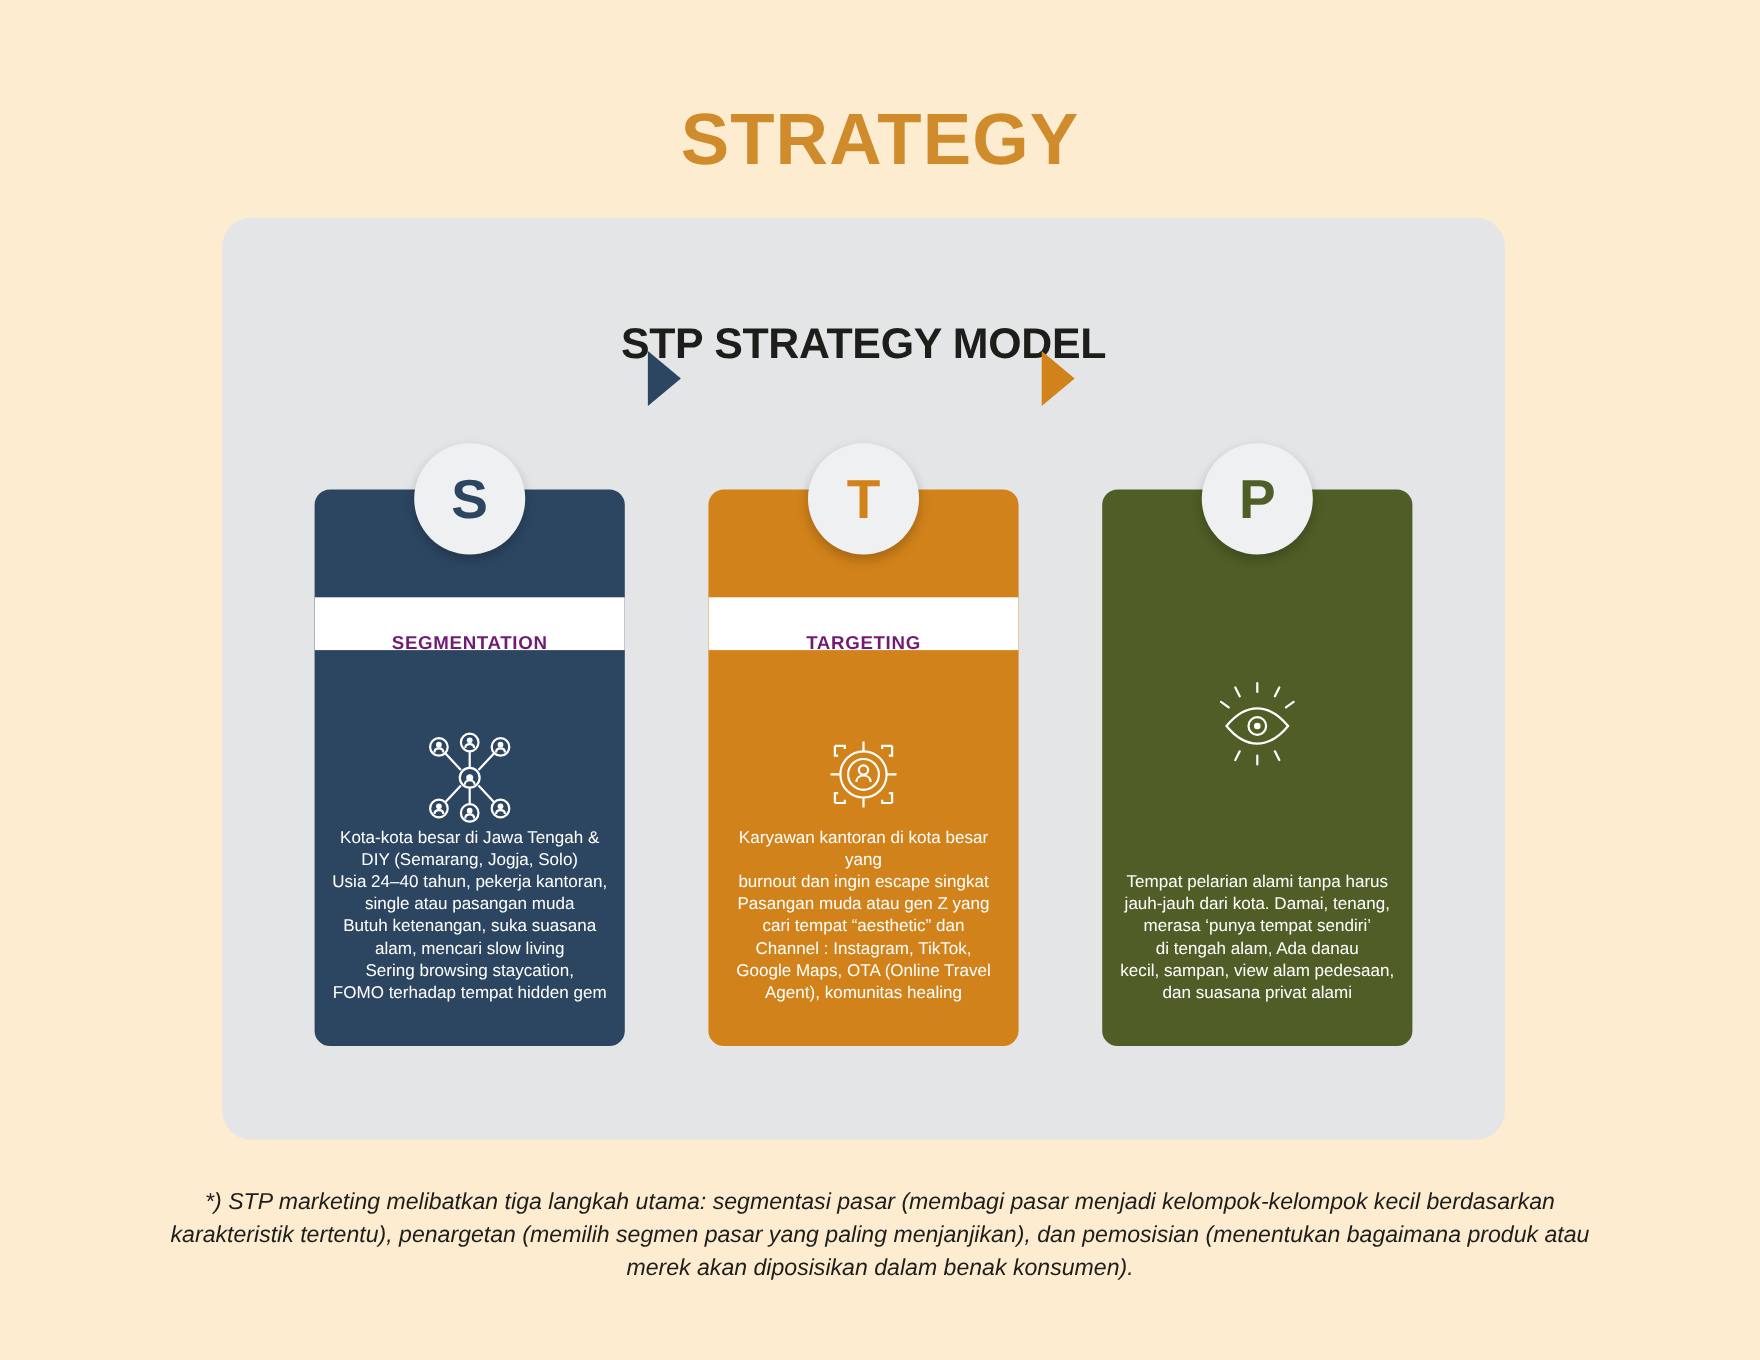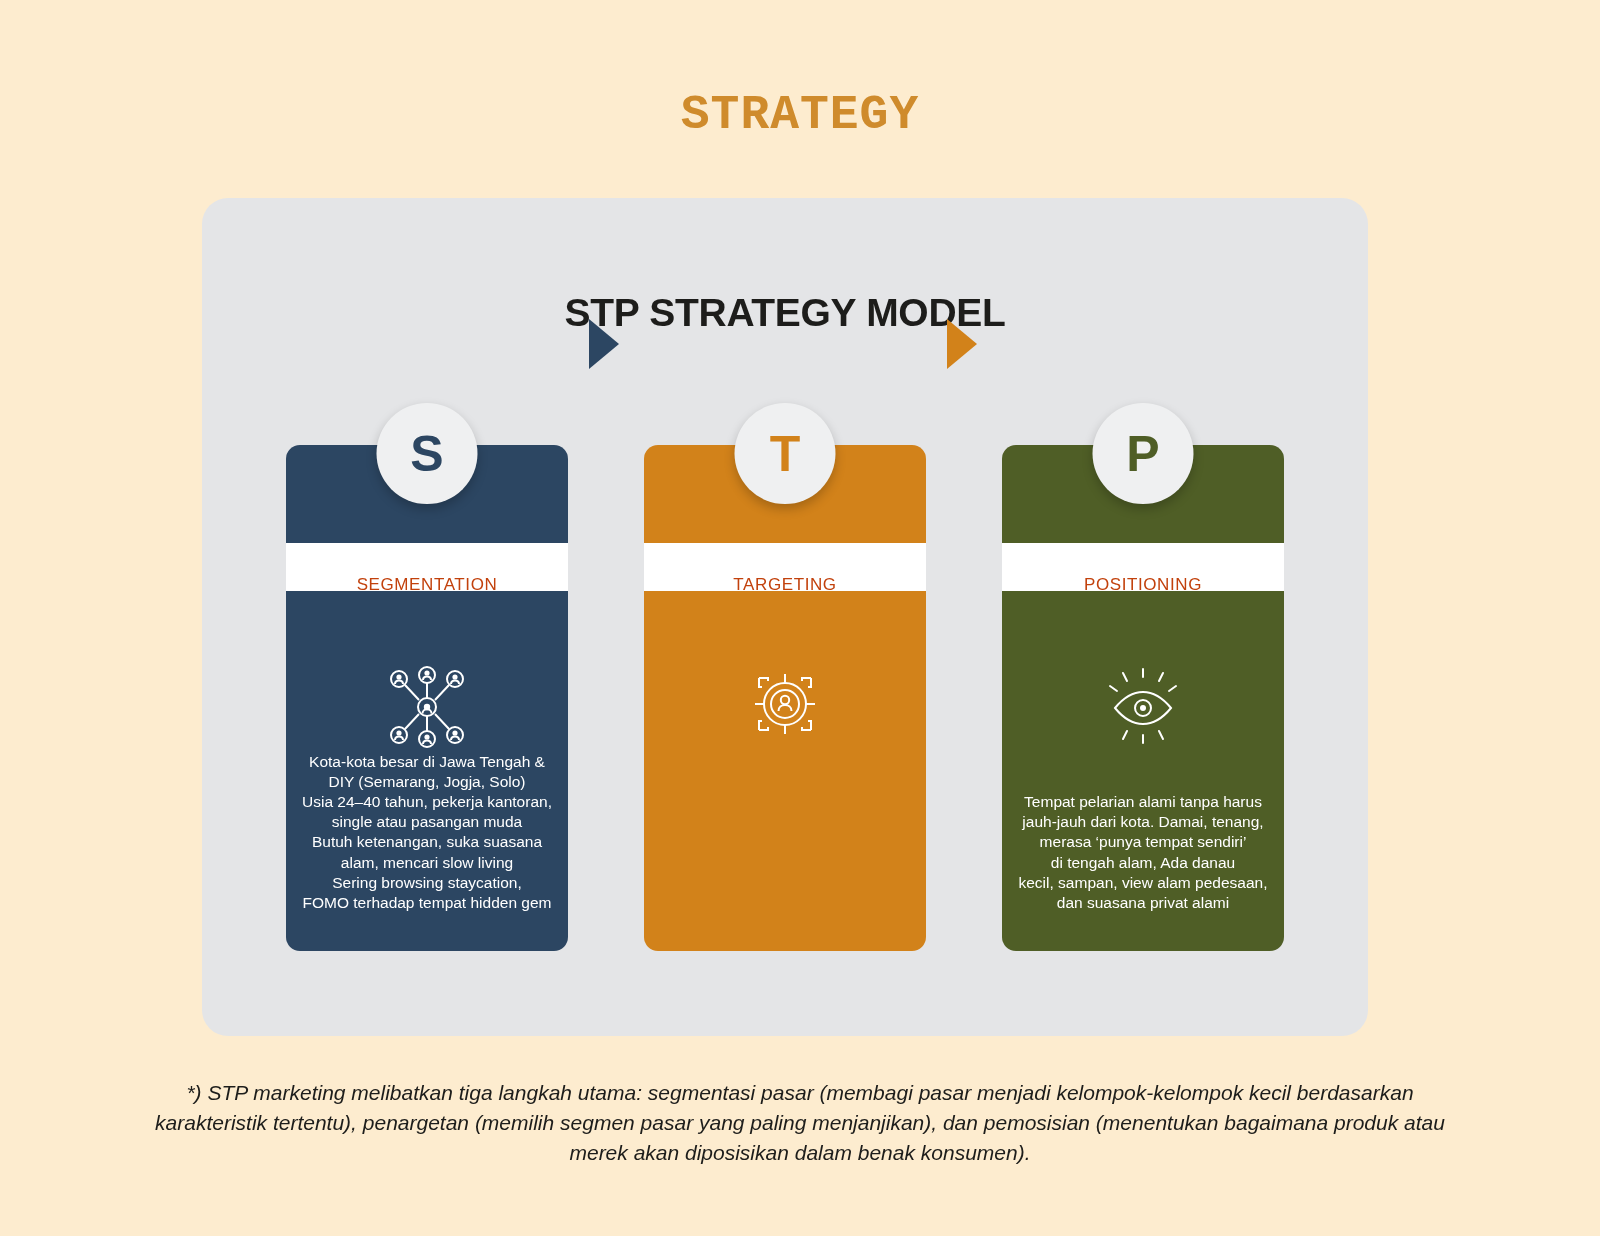--- a/index.html
+++ b/index.html
@@ -16,25 +16,24 @@
     position: relative;
   }
 
   
   .page-title {
     position: absolute;
     top: 88px;
     left: 0;
     width: 1600px;
     text-align: center;
-    font-size: 48px;
+    font-size: 66px;
     font-weight: bold;
     letter-spacing: 1px;
     color: #cf8b2c;
-    font-family: Liberation Mono, monospace;
   }
 
   
   .panel {
     position: absolute;
     left: 202px;
     top: 198px;
     width: 1166px;
     height: 838px;
     background: #e4e5e7;
@@ -91,23 +90,23 @@
     height: 48px;
     flex: 0 0 auto;
     background: #ffffff;
     display: flex;
     align-items: center;
     justify-content: center;
   }
 
   .card-band-label {
     font-size: 17px;
-    font-weight: normal;
+    font-weight: bold;
     letter-spacing: 0.6px;
-    color: #c2410c;
+    color: #701a75;
     margin-top: 36px;
   }
 
   .card-body {
     flex: 1 1 auto;
     position: relative;
     margin-top: 32px;
   }
 
   .card-icon {
@@ -248,33 +247,37 @@
           <div class="card-icon">
             <svg width="86" height="86" viewBox="0 0 86 86" fill="none" stroke="#ffffff" stroke-width="2">
               <circle cx="43" cy="43" r="21"></circle>
               <circle cx="43" cy="43" r="14"></circle>
               <circle cx="43" cy="39" r="4.2"></circle>
               <path d="M36.5 50c0-3.8 3-6 6.5-6s6.5 2.2 6.5 6"></path>
               <path d="M43 22v-9M43 73v-9M22 43h-9M73 43h-9"></path>
               <path d="M17 17h9v3M17 17v9h3M69 17h-9v3M69 17v9h-3M17 69h9v-3M17 69v-9h3M69 69h-9v-3M69 69v-9h-3"></path>
             </svg>
           </div>
+          <div class="card-text">Karyawan kantoran di kota besar yang
+burnout dan ingin escape singkat
+Pasangan muda atau gen Z yang
+cari tempat “aesthetic” dan
+Channel : Instagram, TikTok,
+Google Maps, OTA (Online Travel
+Agent), komunitas healing</div>
         </div>
       </div>
       <div class="badge" style="color:#d2821a;">
         <span>T</span>
       </div>
     </div>
 
     <div class="card-wrap">
       <div class="card" style="background:#4f5e26;">
         <div class="card-top"></div>
-        <div class="card-band">
-          <span class="card-band-label">POSITIONING</span>
-        </div>
         <div class="card-body">
           <div class="card-icon">
             <svg width="92" height="86" viewBox="0 0 92 86" fill="none" stroke="#ffffff" stroke-width="2" stroke-linecap="round">
               <path d="M18 47c9-11 19-16 28-16s19 5 28 16c-9 11-19 16-28 16s-19-5-28-16z"></path>
               <circle cx="46" cy="47" r="8"></circle>
               <circle cx="46" cy="47" r="3" fill="#ffffff" stroke="none"></circle>
               <path d="M46 16v-8M30 20l-4-8M62 20l4-8M20 30l-7-5M72 30l7-5"></path>
               <path d="M30 70l-4 8M62 70l4 8M46 74v8"></path>
             </svg>
           </div>

